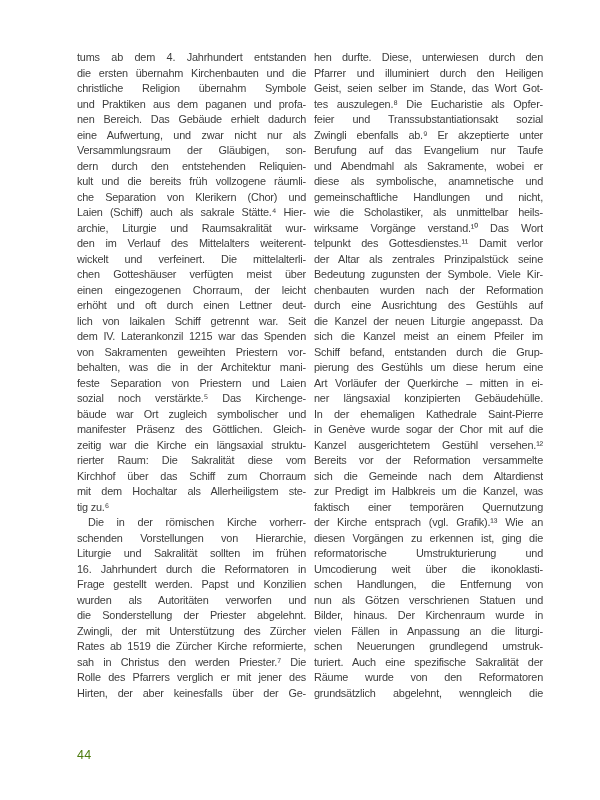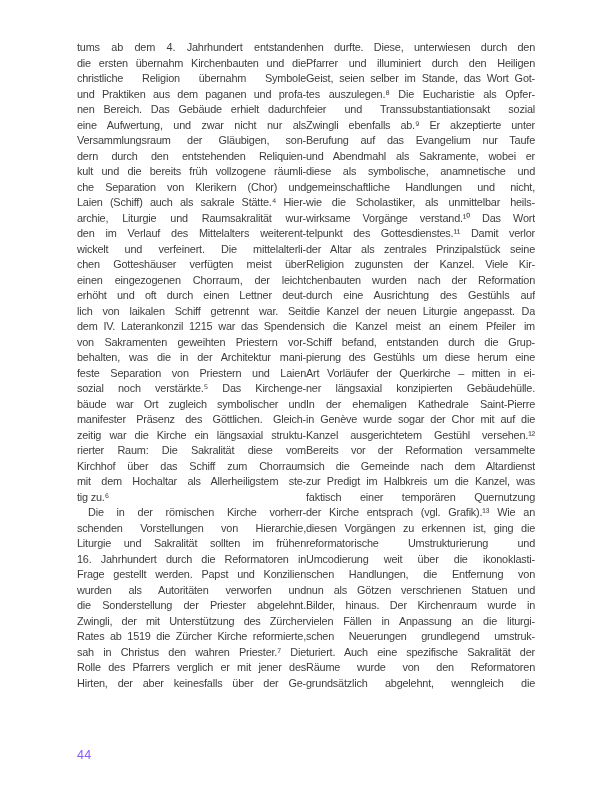--- a/index.html
+++ b/index.html
@@ -9,23 +9,23 @@
     width: 600px;
     height: 800px;
     background: #ffffff;
     font-family: "Liberation Sans", sans-serif;
     color: #3d3d3d;
     overflow: hidden;
   }
   .text-block {
     position: absolute;
     left: 77px;
-    top: 40px;
+    top: 50px;
     display: flex;
-    gap: 0;
+    gap: 8px;
   }
   .column {
     width: 229px;
   }
   .line {
     height: 15.5px;
     line-height: 15.5px;
     font-size: 10.9px;
     letter-spacing: -0.2px;
     text-align: justify;
@@ -38,21 +38,21 @@
   .line.indent {
     text-indent: 11px;
   }
   .page-number {
     position: absolute;
     left: 77px;
     top: 747px;
     font-size: 12.5px;
     line-height: 17px;
     letter-spacing: 0.2px;
-    color: #8b5cf6;
+    color: #4d7c0f;
   }
 </style>
 </head>
 <body>
 
 <div class="page">
   <div class="text-block">
     <div class="column">
         <div class="line">tums ab dem 4. Jahrhundert entstanden</div>
         <div class="line">die ersten übernahm Kirchenbauten und die</div>
@@ -86,40 +86,40 @@
         <div class="line para-end">tig zu.⁶</div>
         <div class="line indent">Die in der römischen Kirche vorherr-</div>
         <div class="line">schenden Vorstellungen von Hierarchie,</div>
         <div class="line">Liturgie und Sakralität sollten im frühen</div>
         <div class="line">16. Jahrhundert durch die Reformatoren in</div>
         <div class="line">Frage gestellt werden. Papst und Konzilien</div>
         <div class="line">wurden als Autoritäten verworfen und</div>
         <div class="line">die Sonderstellung der Priester abgelehnt.</div>
         <div class="line">Zwingli, der mit Unterstützung des Zürcher</div>
         <div class="line">Rates ab 1519 die Zürcher Kirche reformierte,</div>
-        <div class="line">sah in Christus den wahren Priester.⁷ Die</div>
+        <div class="line">sah in Christus den werden Priester.⁷ Die</div>
         <div class="line">Rolle des Pfarrers verglich er mit jener des</div>
         <div class="line">Hirten, der aber keinesfalls über der Ge-</div>
       </div>
     <div class="column">
         <div class="line">hen durfte. Diese, unterwiesen durch den</div>
         <div class="line">Pfarrer und illuminiert durch den Heiligen</div>
         <div class="line">Geist, seien selber im Stande, das Wort Got-</div>
         <div class="line">tes auszulegen.⁸ Die Eucharistie als Opfer-</div>
         <div class="line">feier und Transsubstantiationsakt sozial</div>
         <div class="line">Zwingli ebenfalls ab.⁹ Er akzeptierte unter</div>
         <div class="line">Berufung auf das Evangelium nur Taufe</div>
         <div class="line">und Abendmahl als Sakramente, wobei er</div>
         <div class="line">diese als symbolische, anamnetische und</div>
         <div class="line">gemeinschaftliche Handlungen und nicht,</div>
         <div class="line">wie die Scholastiker, als unmittelbar heils-</div>
         <div class="line">wirksame Vorgänge verstand.¹⁰ Das Wort</div>
         <div class="line">telpunkt des Gottesdienstes.¹¹ Damit verlor</div>
         <div class="line">der Altar als zentrales Prinzipalstück seine</div>
-        <div class="line">Religion zugunsten der Kanzel. Viele Kir-</div>
+        <div class="line">Bedeutung zugunsten der Symbole. Viele Kir-</div>
         <div class="line">chenbauten wurden nach der Reformation</div>
         <div class="line">durch eine Ausrichtung des Gestühls auf</div>
         <div class="line">die Kanzel der neuen Liturgie angepasst. Da</div>
         <div class="line">sich die Kanzel meist an einem Pfeiler im</div>
         <div class="line">Schiff befand, entstanden durch die Grup-</div>
         <div class="line">pierung des Gestühls um diese herum eine</div>
         <div class="line">Art Vorläufer der Querkirche – mitten in ei-</div>
         <div class="line">ner längsaxial konzipierten Gebäudehülle.</div>
         <div class="line">In der ehemaligen Kathedrale Saint-Pierre</div>
         <div class="line">in Genève wurde sogar der Chor mit auf die</div>

